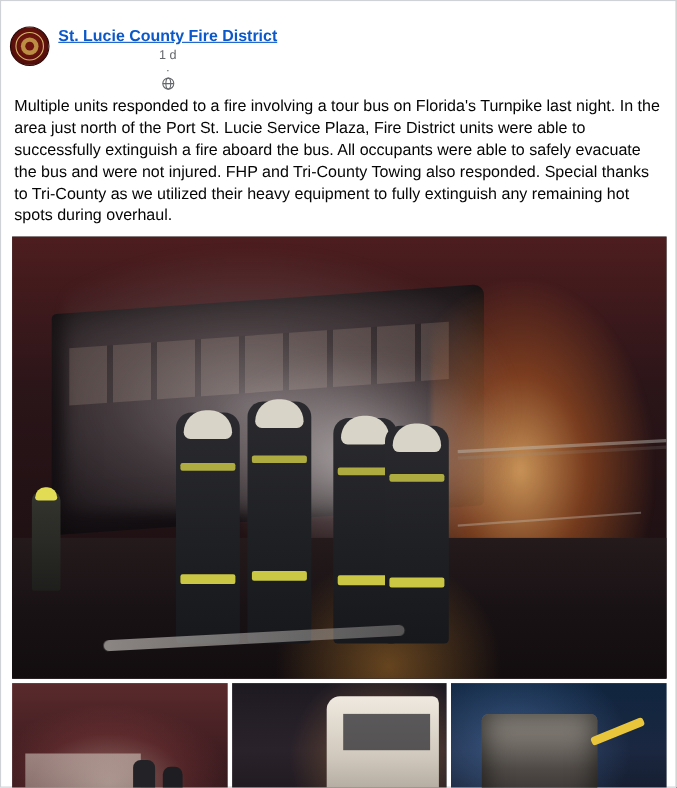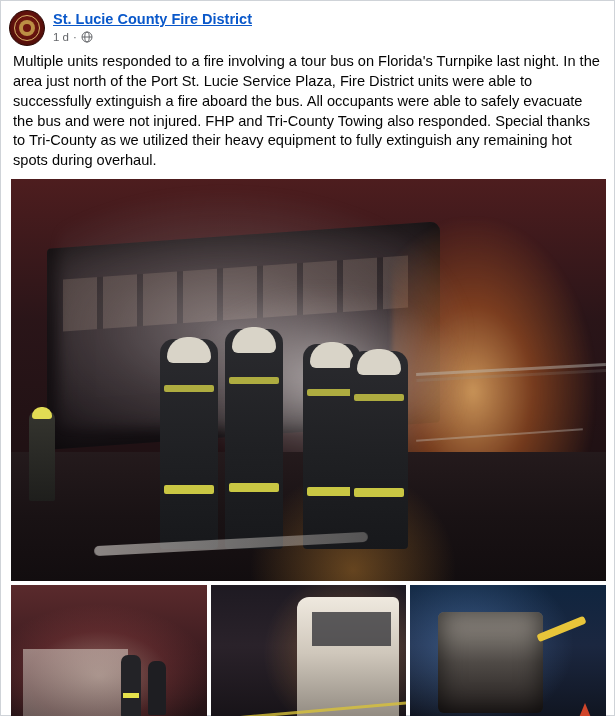--- a/index.html
+++ b/index.html
@@ -18,21 +18,21 @@
   .post {
     width: 615px;
     height: 716px;
     border: 1px solid #cfd3d8;
     background: #ffffff;
     position: relative;
   }
   .post-header {
     display: flex;
     align-items: flex-start;
-    padding: 8px 10px 0 8px;
+    padding: 22px 10px 0 8px;
   }
   .avatar {
     width: 36px;
     height: 36px;
     border-radius: 50%;
     flex: 0 0 36px;
     background: radial-gradient(circle at 50% 45%, #7d1a12 0%, #5e110c 55%, #3a0906 100%);
     border: 1px solid #2a0704;
     position: relative;
     overflow: hidden;
@@ -69,20 +69,21 @@
     text-decoration: underline;
     display: inline-block;
     letter-spacing: 0;
   }
   .meta-line {
     display: flex;
     align-items: center;
     margin-top: 3px;
     font-size: 11.5px;
     color: #65676b;
+    flex-direction: column;
   }
   .meta-dot {
     margin: 0 4px;
     font-size: 11.5px;
     color: #65676b;
   }
   .globe-icon {
     width: 12px;
     height: 12px;
     display: inline-block;

